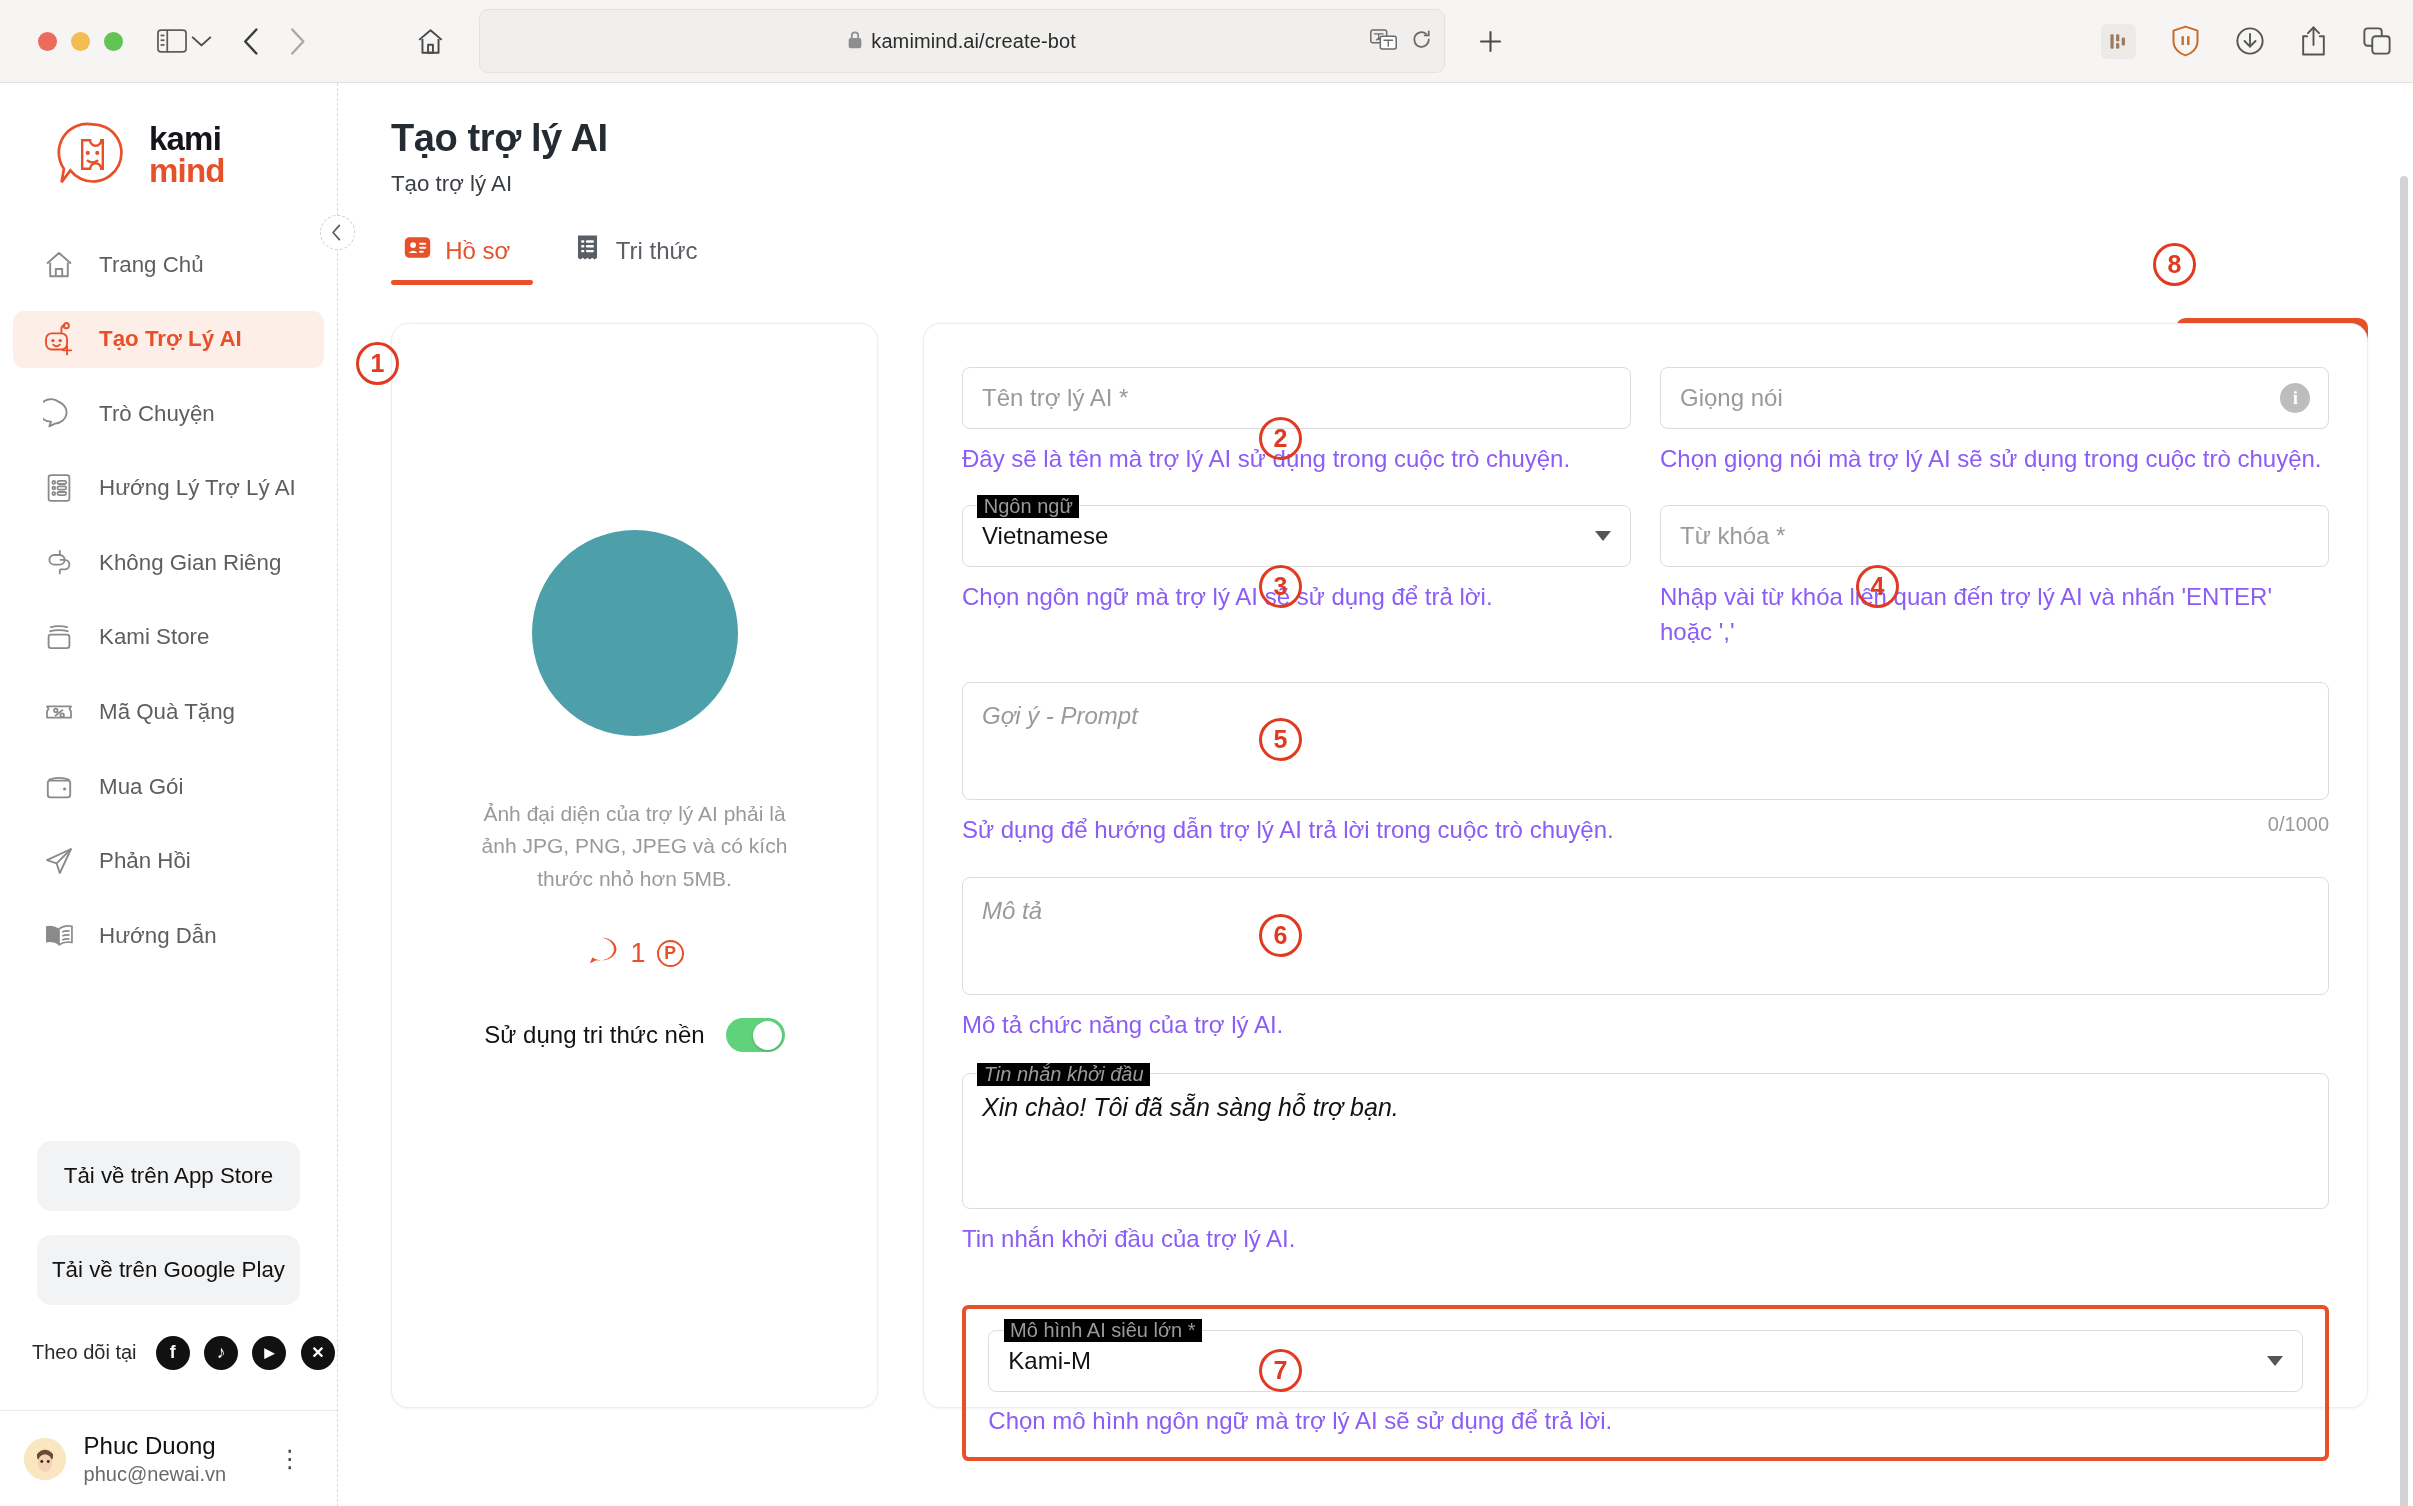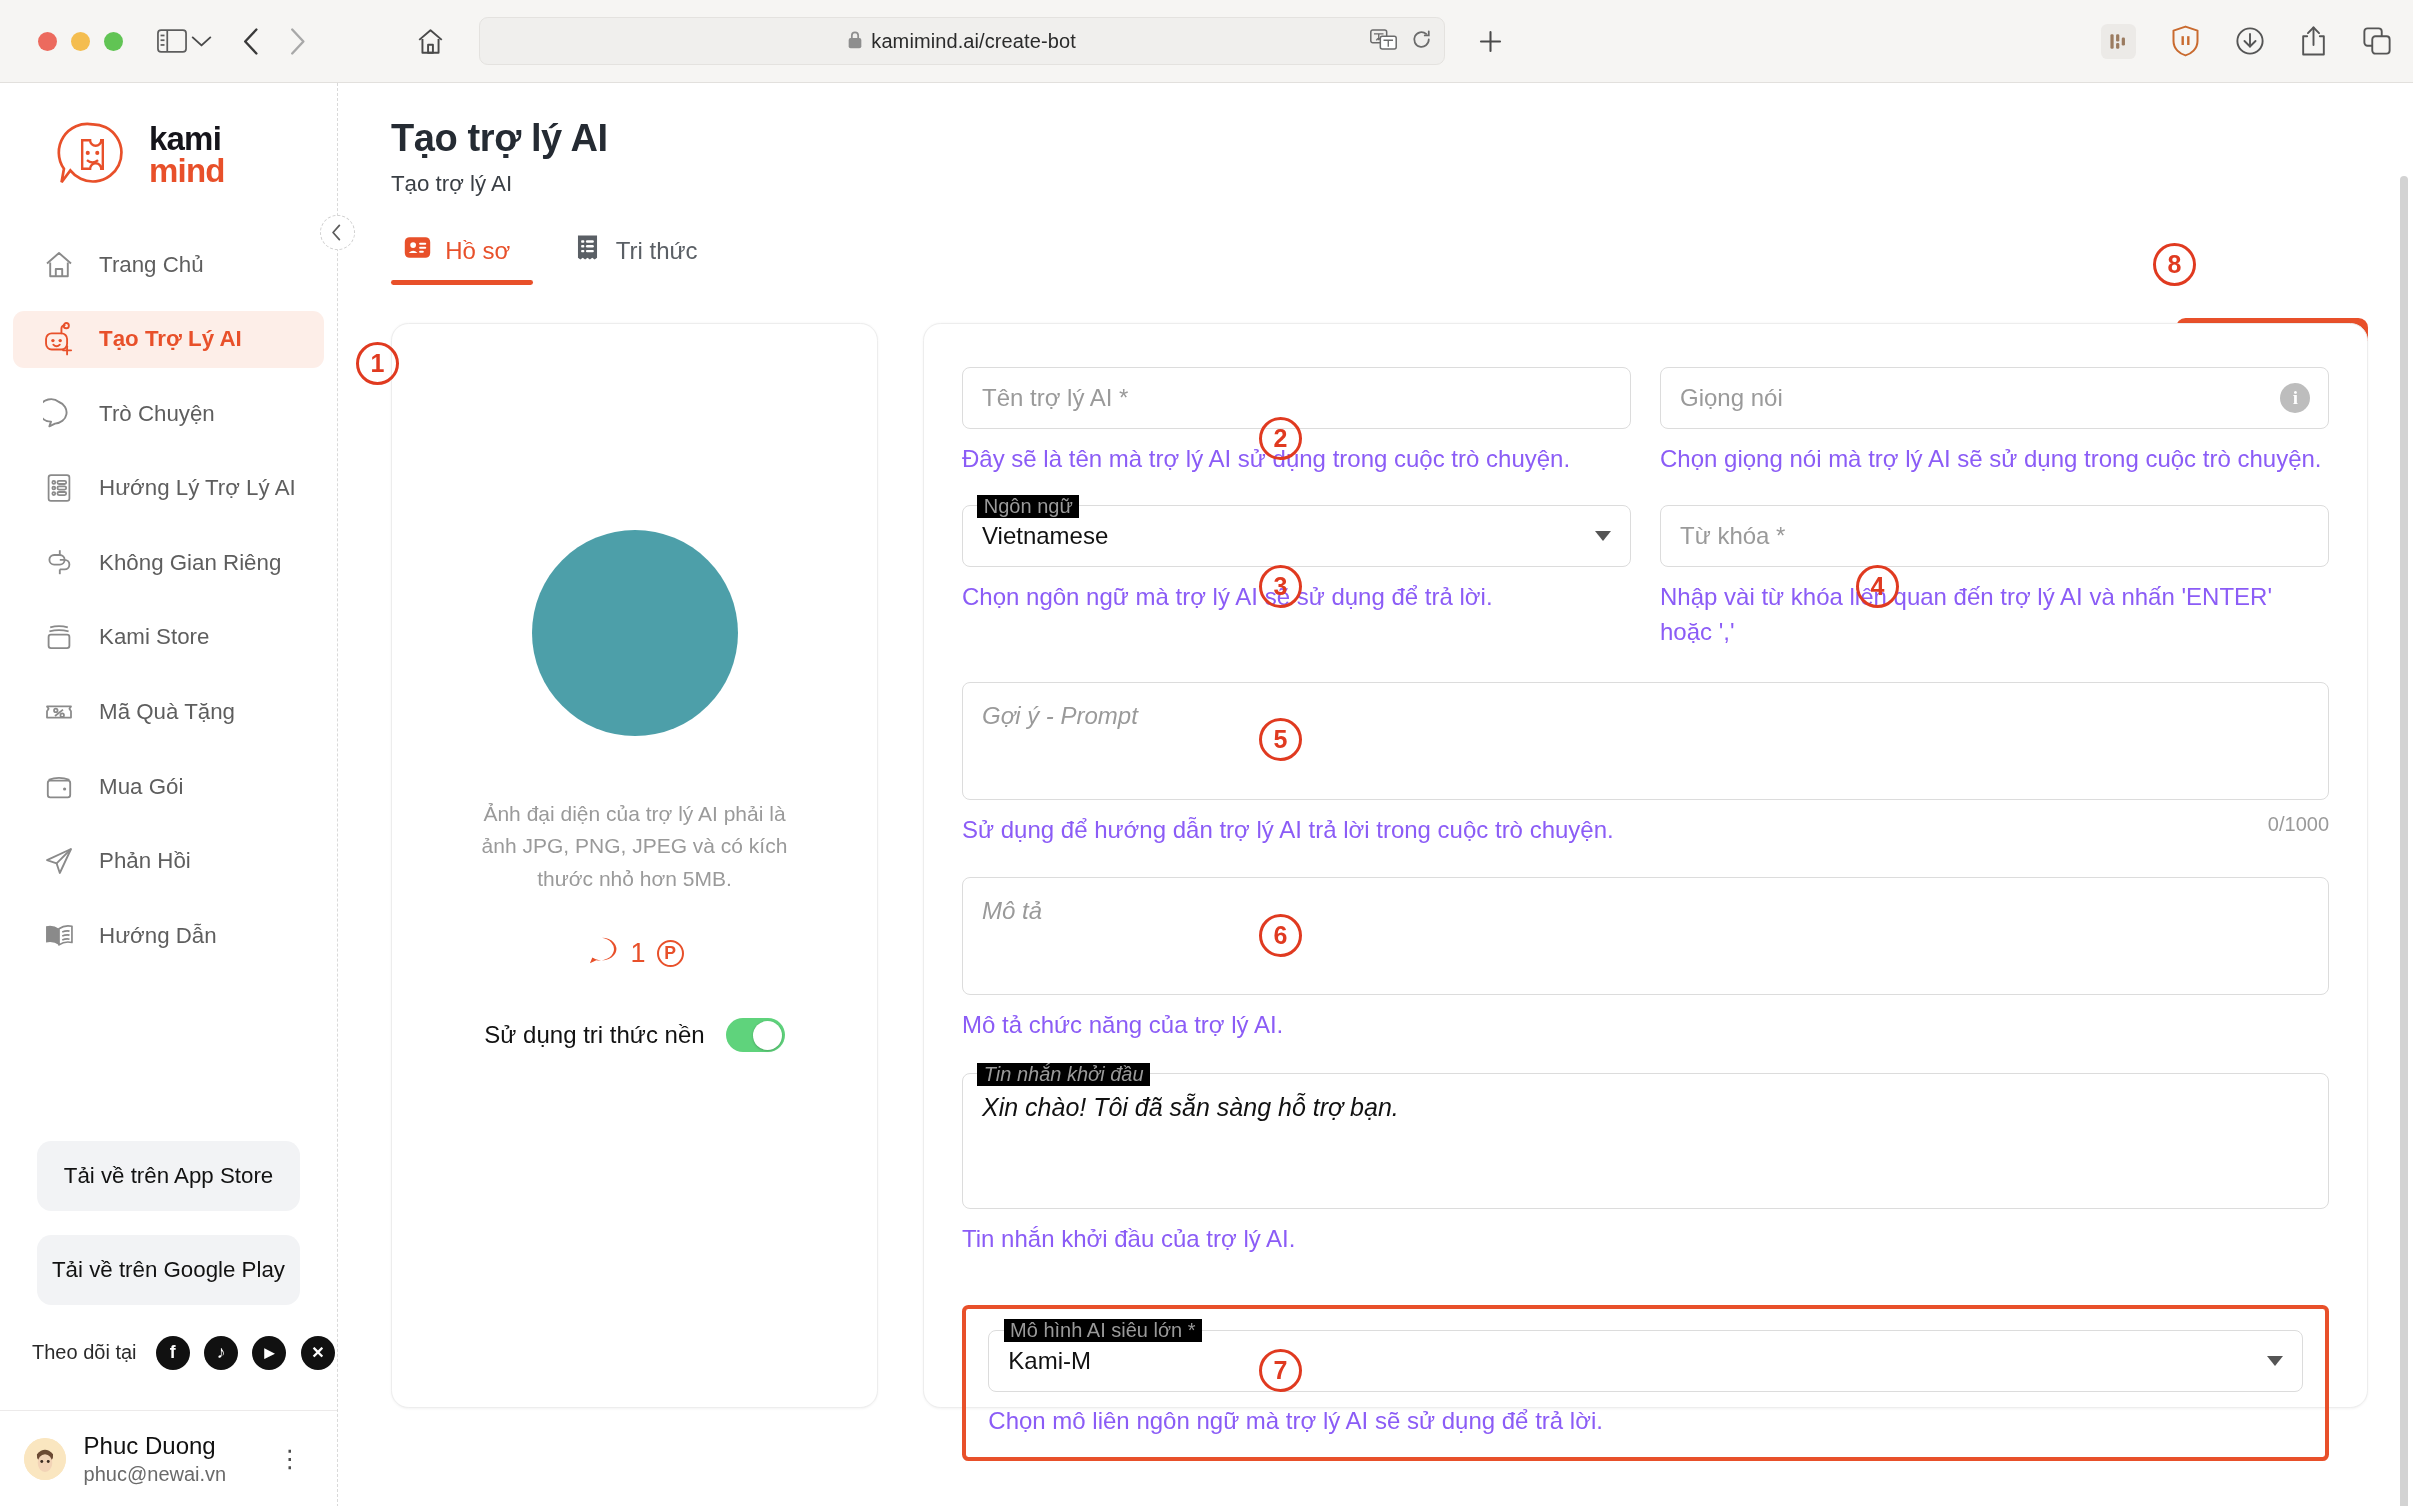--- a/index.html
+++ b/index.html
@@ -34,21 +34,21 @@
     justify-content: center;
   }
   .sidebar-toggle { margin-right: 4.8px; }
   .chev-small { margin-right: 30px; }
   .nav-arrow { margin-right: 29px; }
 
   .home-btn { margin-left: 80px; margin-right: 34px; }
 
   .url-bar {
     flex: 0 0 966px;
-    height: 48px;
+    height: 64px;
     background: #f0efed;
     border: 0.8px solid #e4e2df;
     border-radius: 8.8px;
     display: flex;
     align-items: center;
     justify-content: center;
     position: relative;
     gap: 8px;
   }
   .url-text {
@@ -794,21 +794,21 @@
           </div>
           <div class="helper">Tin nhắn khởi đầu của trợ lý AI.</div>
         </div>
 
         <div class="model-highlight">
           <div class="field">
             <span class="legend">Mô hình AI siêu lớn *</span>
             <span class="field-val">Kami-M</span>
             <span class="caret"></span>
           </div>
-          <div class="helper">Chọn mô liên ngôn ngữ mà trợ lý AI sẽ sử dụng để trả lời.</div>
+          <div class="helper">Chọn mô hình ngôn ngữ mà trợ lý AI sẽ sử dụng để trả lời.</div>
         </div>
 
       </div>
     </div>
   </div>
 
   <div class="scroll-track">
       <div class="scroll-thumb"></div>
     </div>
 </div>

